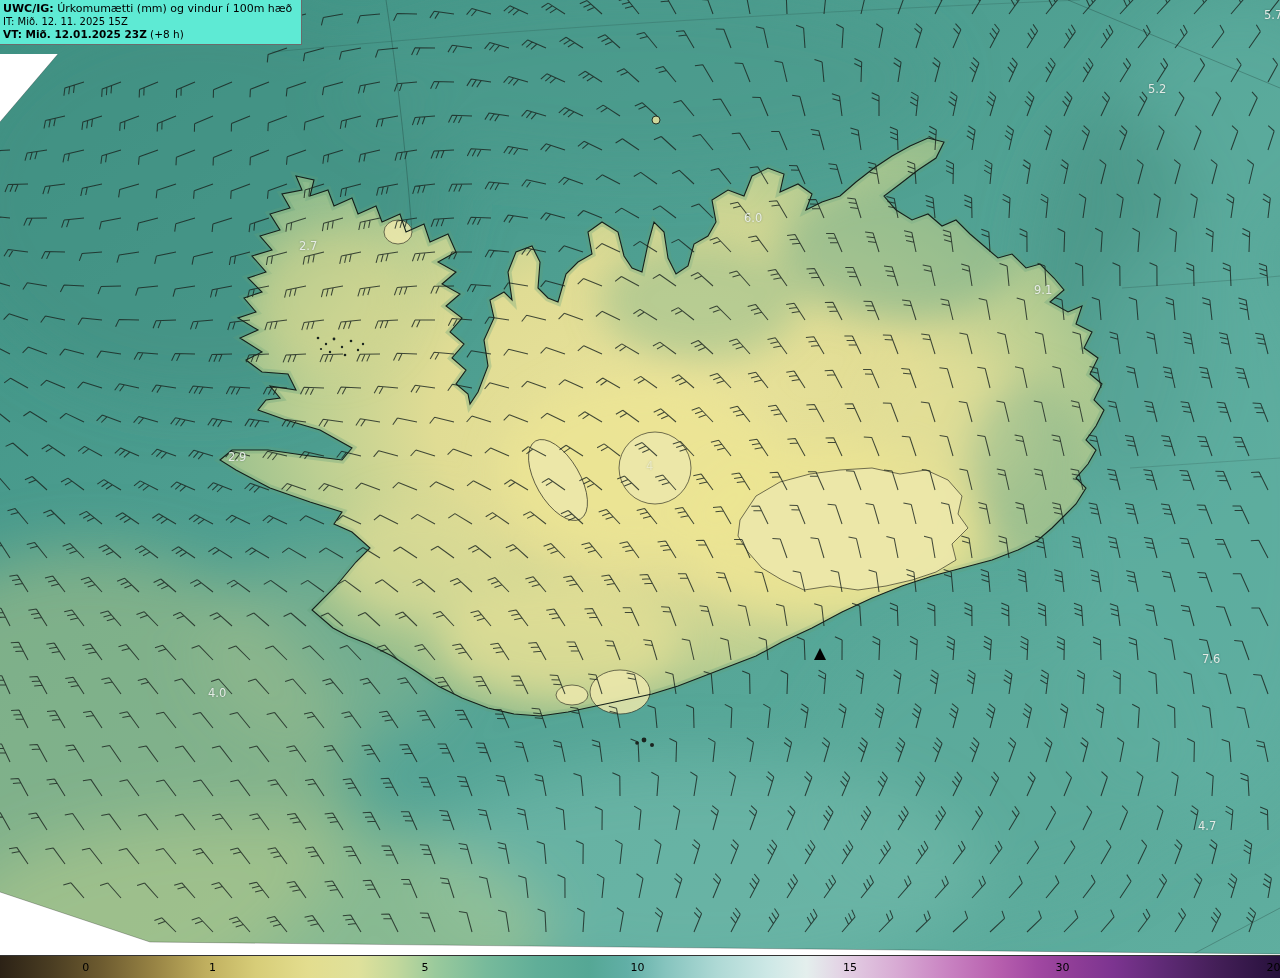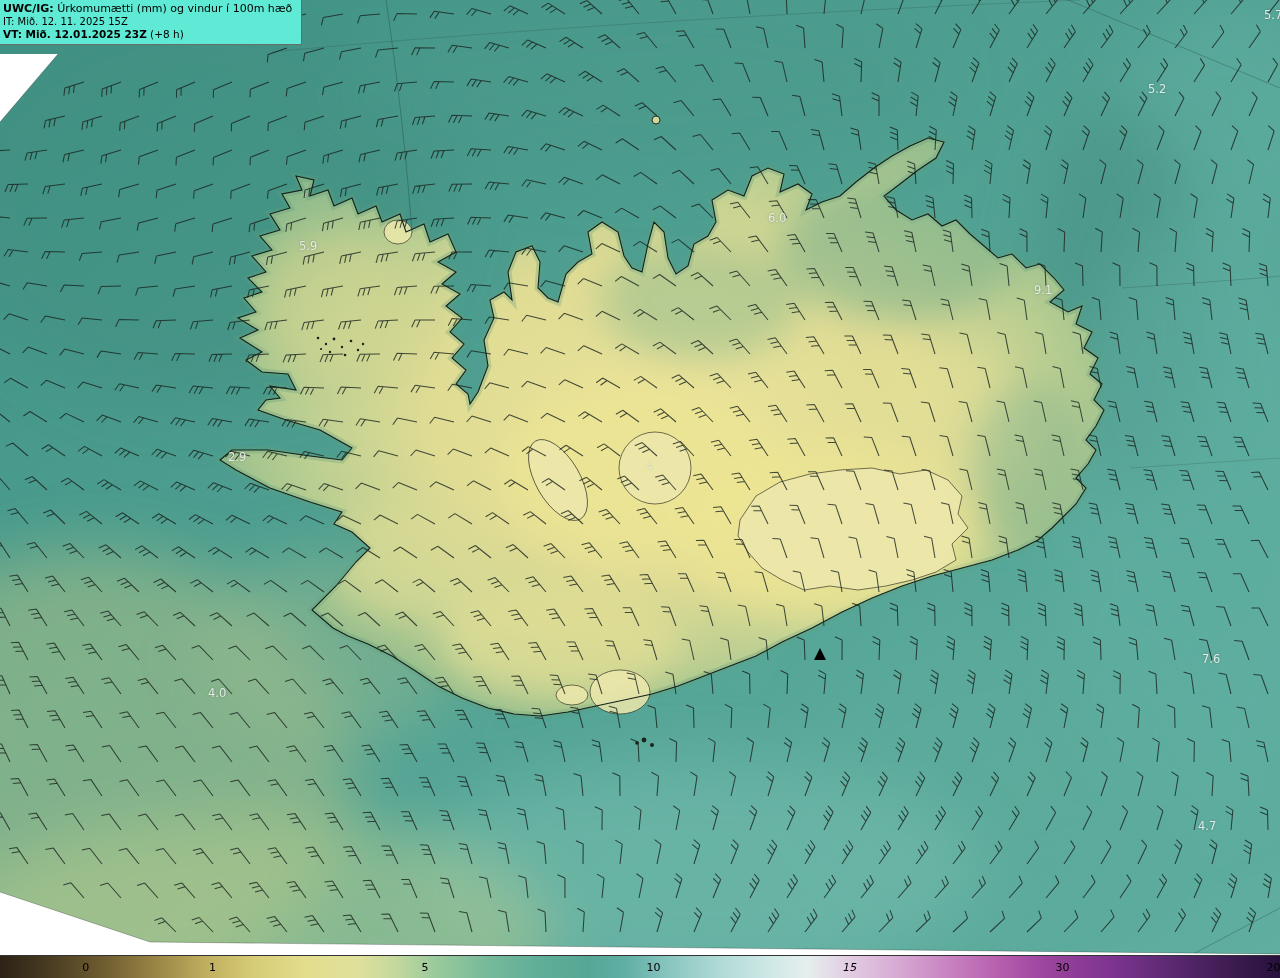--- a/index.html
+++ b/index.html
@@ -128,39 +128,39 @@
       <polygon points="0,54 58,54 0,122" fill="#ffffff"></polygon>
       <polygon points="0,892 150,942 1280,954 1280,978 0,978" fill="#ffffff"></polygon>
       <polyline points="0,892 150,942 1280,954" fill="none" stroke="rgba(0,0,0,0.35)" stroke-width="0.7"></polyline>
       <line x1="58" y1="54" x2="0" y2="122" stroke="rgba(0,0,0,0.35)" stroke-width="0.7"></line>
     </g>
   </svg>
 
   <div class="labels-layer">
       <div class="contour-label" style="left: 1264px; top: 8px; text-align: center;">5.7</div>
       <div class="contour-label" style="left: 1130px; top: 82px; margin-left: 18px;">5.2</div>
-      <div class="contour-label" style="left: 768px; top: 211px; text-align: center;">6.0</div>
-      <div class="contour-label" style="left: 299px; top: 239px;">5.9</div>
+      <div class="contour-label" style="left: 744px; top: 211px; text-align: center;">6.0</div>
+      <div class="contour-label" style="left: 299px; top: 239px;">2.7</div>
       <div class="contour-label" style="left: 1034px; top: 283px;">9.1</div>
       <div class="contour-label" style="left: 228px; top: 450px;">2.9</div>
       <div class="contour-label dim" style="left: 646px; top: 459px;">4</div>
       <div class="contour-label" style="left: 208px; top: 686px;">4.0</div>
       <div class="contour-label" style="left: 1202px; top: 652px; text-align: center;">7.6</div>
       <div class="contour-label" style="left: 1198px; top: 819px;">4.7</div>
     </div>
 
   <div class="title-box">
     <div class="title-line1"><b>UWC/IG:</b><span> Úrkomumætti (mm) og vindur í 100m hæð</span></div>
     <div class="title-line2">IT: Mið. 12. 11. 2025 15Z</div>
     <div class="title-line3"><b>VT: Mið. 12.01.2025 23Z</b><span> (+8 h)</span></div>
   </div>
 
   <div class="colorbar" style="background: linear-gradient(to right, rgb(44, 34, 22) 0%, rgb(74, 61, 34) 4%, rgb(110, 92, 48) 8%, rgb(151, 131, 68) 12%, rgb(191, 174, 94) 16%, rgb(215, 205, 120) 20%, rgb(227, 221, 142) 24%, rgb(223, 225, 155) 28%, rgb(194, 216, 156) 31%, rgb(154, 202, 156) 34%, rgb(119, 186, 155) 38%, rgb(96, 174, 152) 42%, rgb(85, 167, 149) 46%, rgb(97, 175, 166) 49%, rgb(134, 196, 190) 52%, rgb(174, 217, 213) 56%, rgb(205, 232, 230) 60%, rgb(228, 239, 237) 63%, rgb(227, 208, 228) 66%, rgb(216, 171, 212) 70%, rgb(201, 131, 194) 74%, rgb(183, 95, 174) 78%, rgb(161, 72, 162) 81%, rgb(148, 64, 153) 83%, rgb(124, 52, 144) 87%, rgb(94, 42, 117) 91%, rgb(68, 31, 88) 95%, rgb(39, 17, 60) 100%);">
       <span class="cb-tick" style="left: 6.7%;">0</span>
       <span class="cb-tick" style="left: 16.6%;">1</span>
       <span class="cb-tick" style="left: 33.2%;">5</span>
-      <span class="cb-tick" style="left: 49.8%; margin-left: 16px;">10</span>
-      <span class="cb-tick" style="left: 66.4%; font-style: italic;">15</span>
+      <span class="cb-tick" style="left: 49.8%;">10</span>
+      <span class="cb-tick" style="left: 66.4%;">15</span>
       <span class="cb-tick" style="left: 83%;">30</span>
       <span class="cb-tick" style="left: 99.5%;">20</span>
     </div>
 
 </div>
 
 </body></html>

